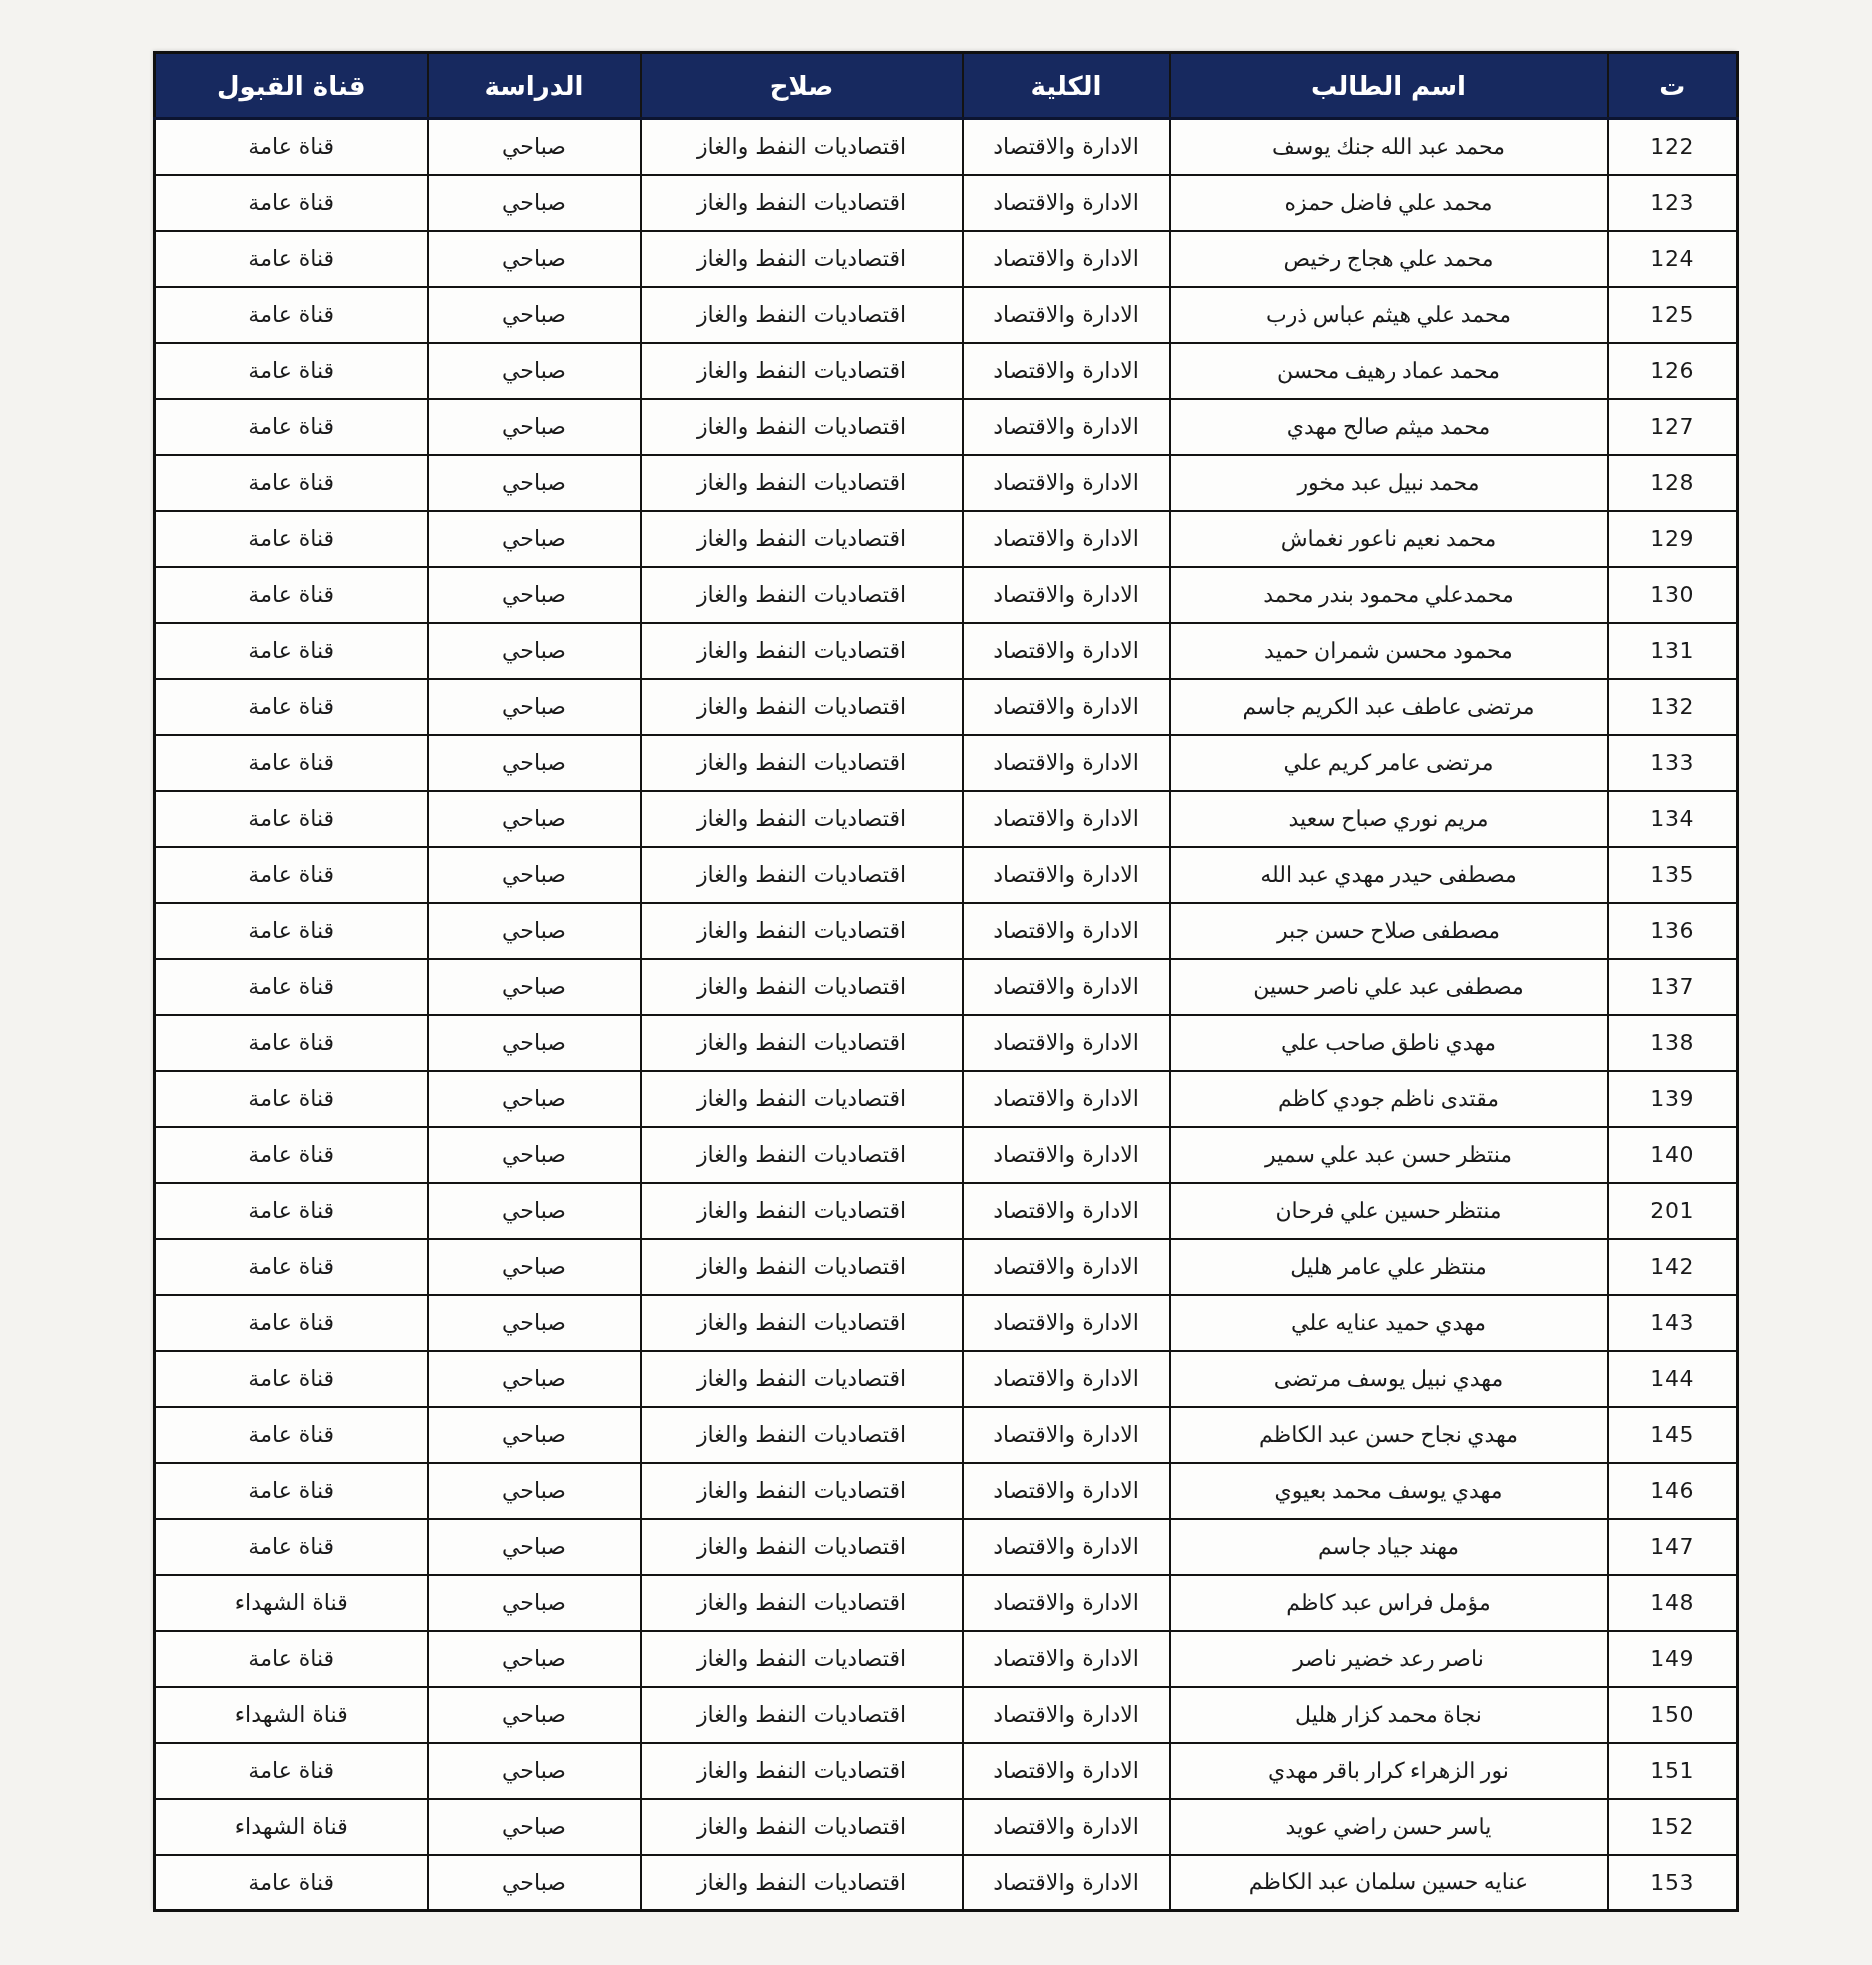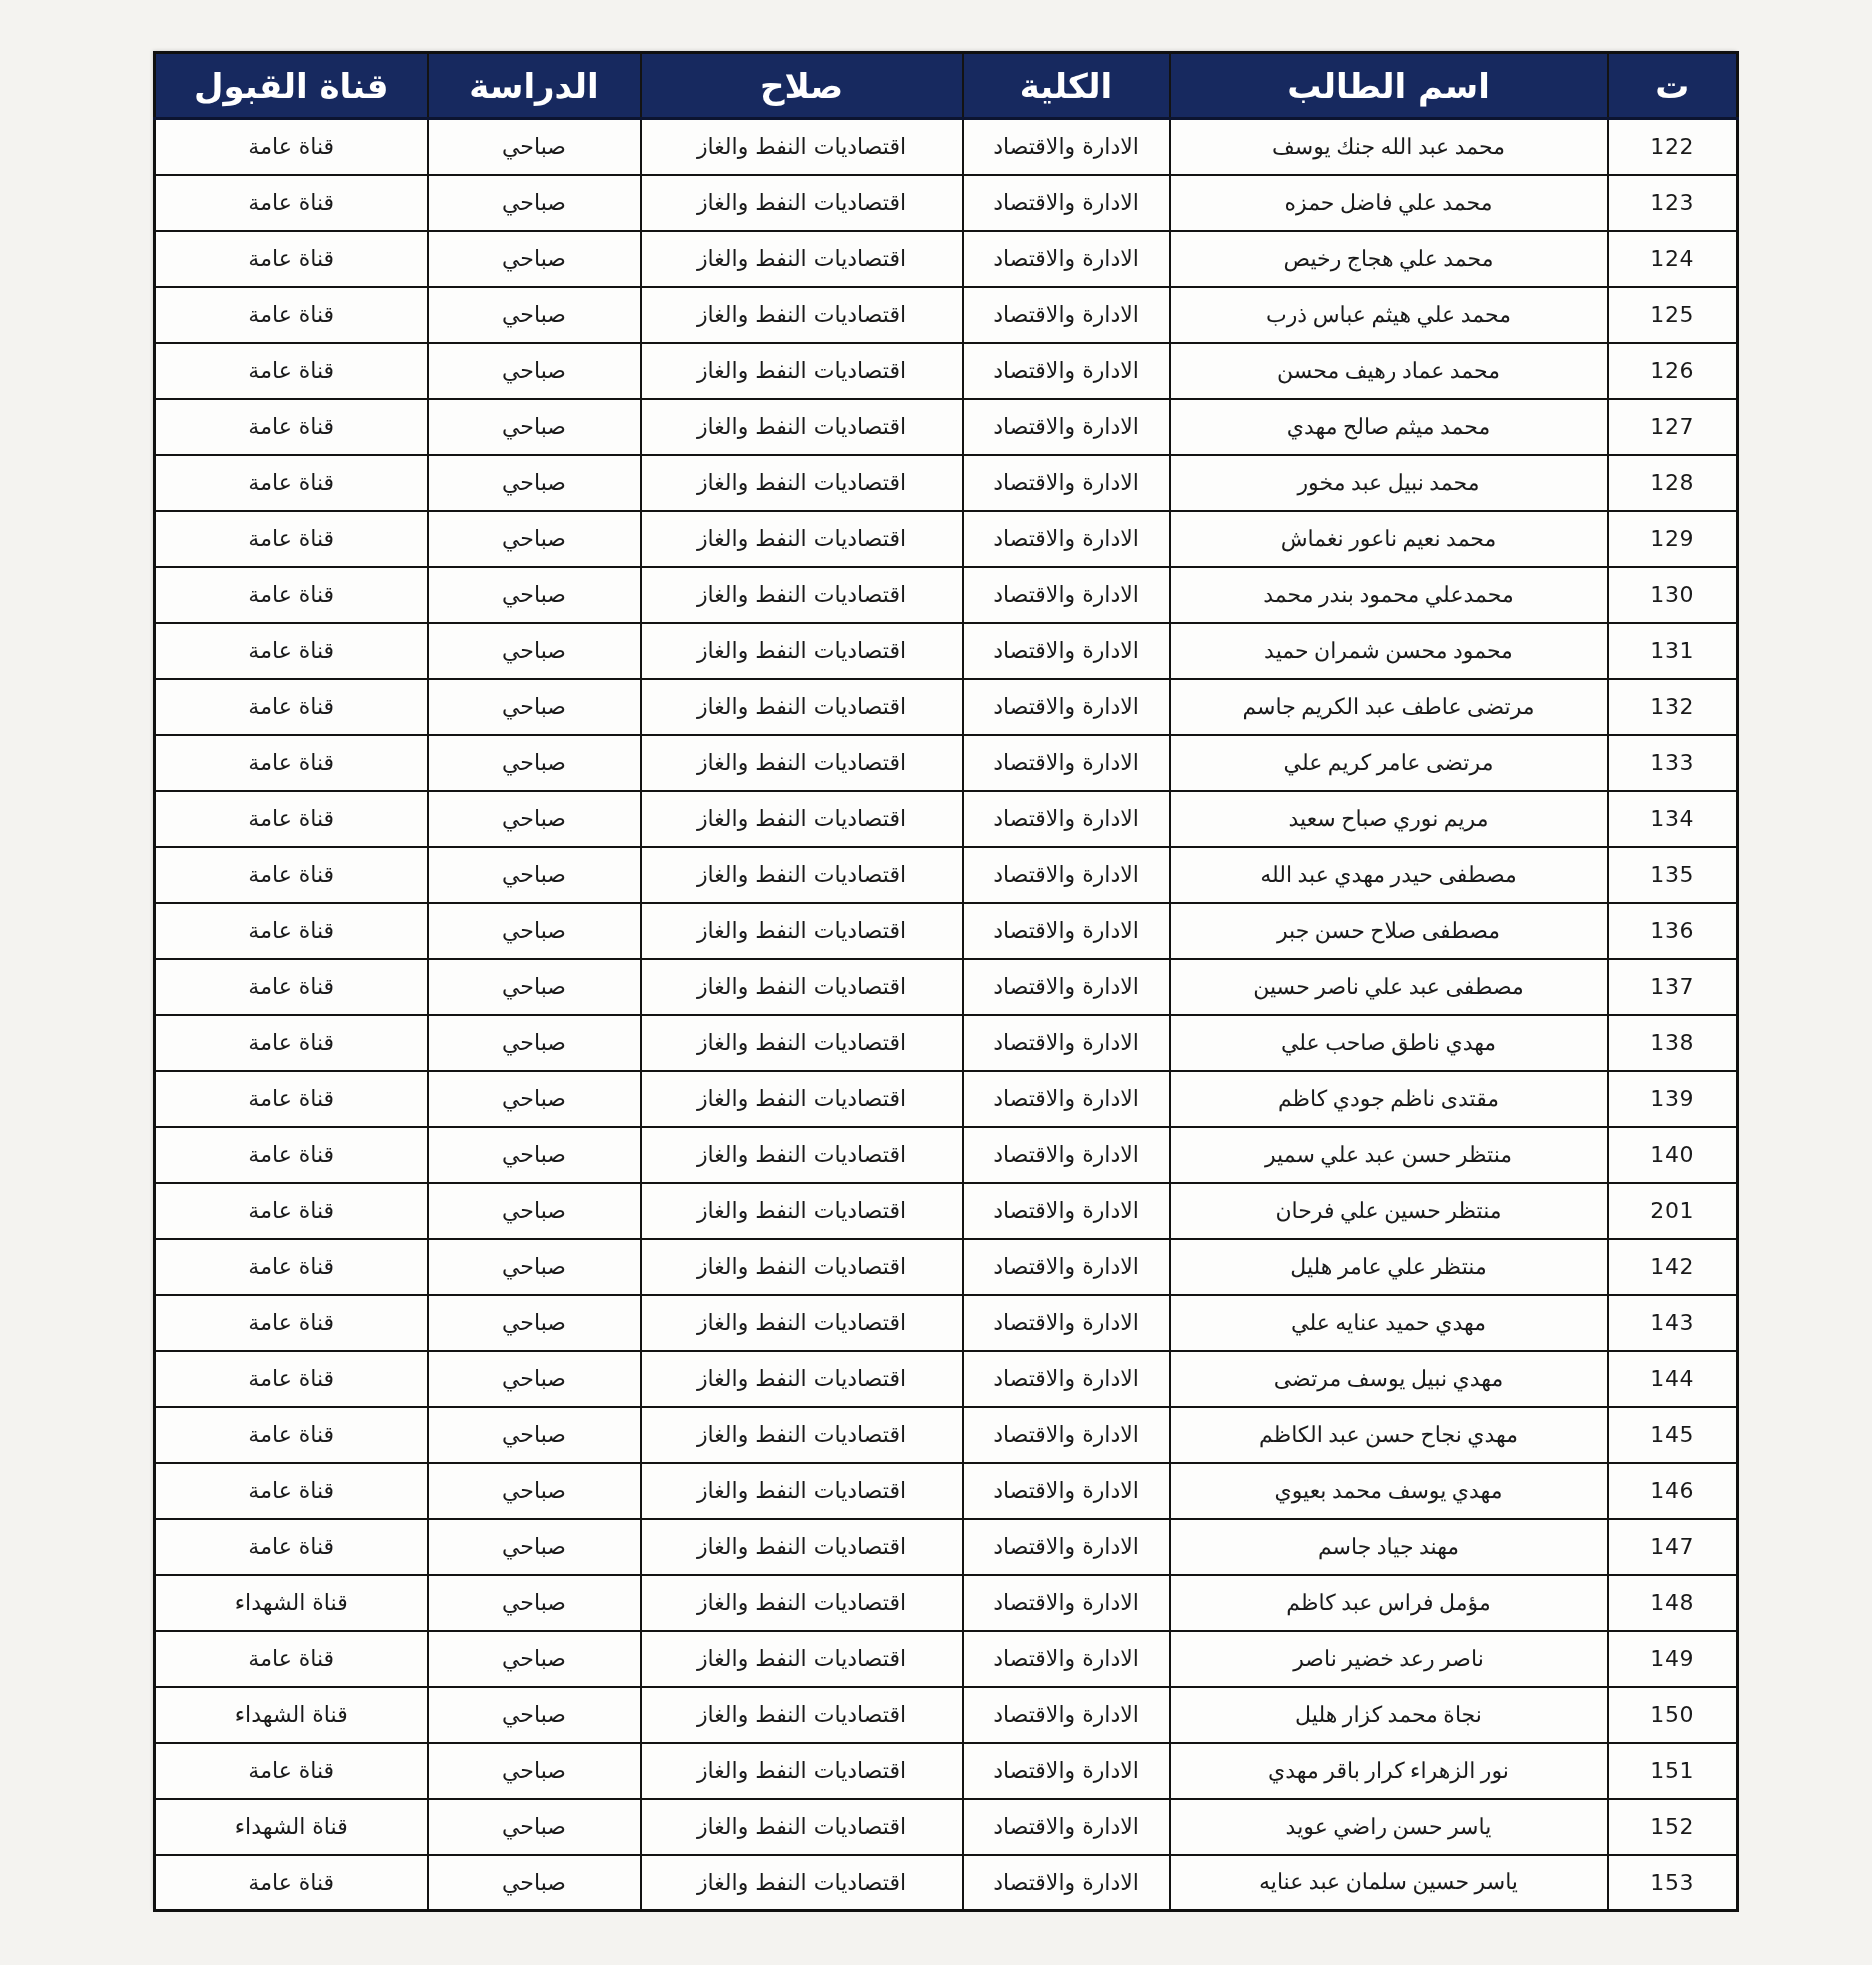--- a/index.html
+++ b/index.html
@@ -42,21 +42,21 @@
   }
   thead tr {
     height: 66px;
   }
   tbody tr {
     height: 56px;
   }
   table.students th {
     background: #17295f;
     color: #ffffff;
-    font-size: 34px;
+    font-size: 26px;
     font-weight: bold;
     border-bottom: 3.9px solid #0c1430;
     border-top: 2.6px solid #0c1430;
   }
   table.students td {
     font-size: 22px;
     color: #1a1a1a;
     background: #fdfdfc;
   }
   td.cell-num {
@@ -337,21 +337,21 @@
         <tr>
           <td class="cell cell-num">152</td>
           <td class="cell cell-name">ياسر حسن راضي عويد</td>
           <td class="cell cell-college">الادارة والاقتصاد</td>
           <td class="cell cell-dept">اقتصاديات النفط والغاز</td>
           <td class="cell cell-study">صباحي</td>
           <td class="cell cell-channel">قناة الشهداء</td>
         </tr>
         <tr>
           <td class="cell cell-num">153</td>
-          <td class="cell cell-name">ياسر حسين سلمان عبد عنايه</td>
+          <td class="cell cell-name">عنايه حسين سلمان عبد الكاظم</td>
           <td class="cell cell-college">الادارة والاقتصاد</td>
           <td class="cell cell-dept">اقتصاديات النفط والغاز</td>
           <td class="cell cell-study">صباحي</td>
           <td class="cell cell-channel">قناة عامة</td>
         </tr>
       </tbody>
   </table>
 </div>
 
 

